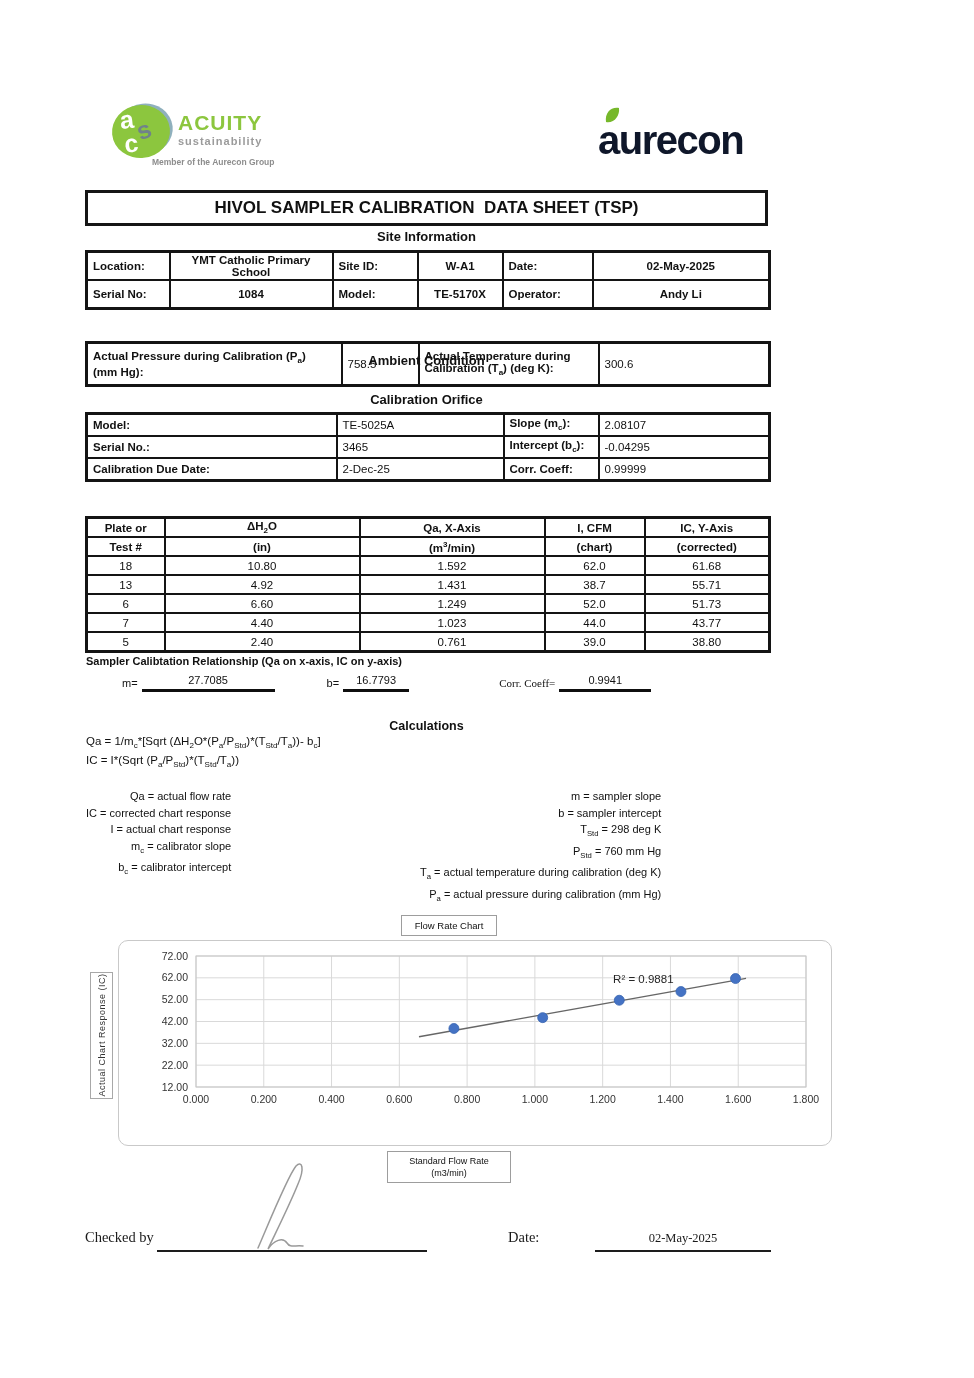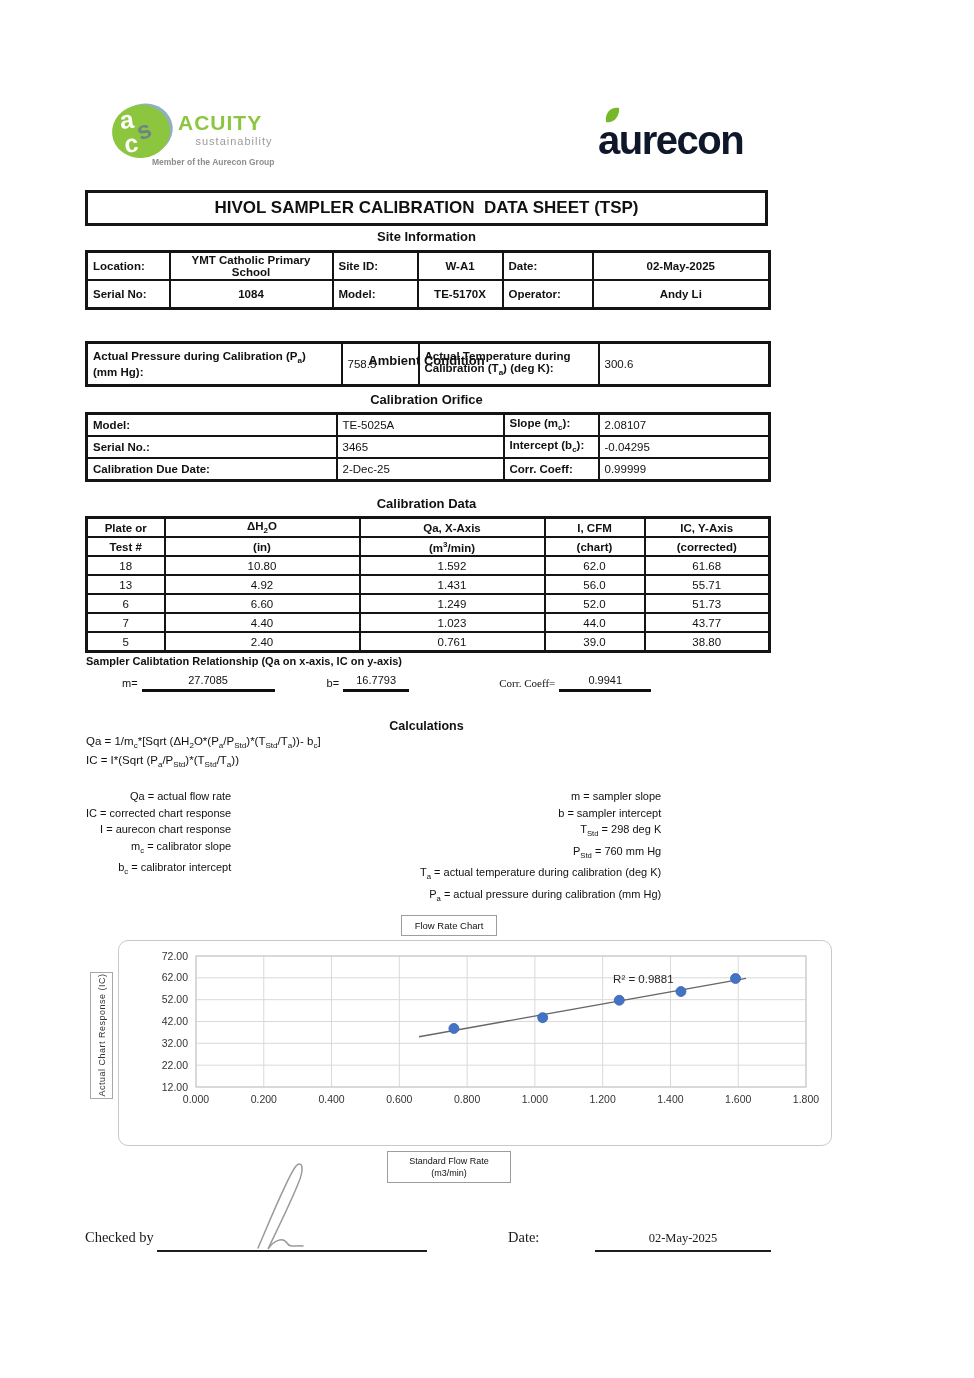--- a/index.html
+++ b/index.html
@@ -10,21 +10,21 @@
   .acuity-logo{position:absolute;left:110px;top:103px;width:190px;height:70px;}
   .acuity-ellipse{position:absolute;left:2px;top:2px;width:58px;height:53px;background:#8CC63E;
     border-radius:50%;transform:rotate(-6deg);box-shadow:4px -2px 0 -1px #8FB0BD;}
   .al{position:absolute;font-weight:bold;font-size:25px;line-height:1;}
   .al.a{left:9px;top:1px;color:#fff;}
   .al.s{left:25px;top:13px;color:#70828a;transform:rotate(-14deg);}
   .al.c{left:11px;top:25px;color:#fff;}
   .acuity-name{position:absolute;left:68px;top:8px;width:120px;font-size:21px;font-weight:bold;
     color:#8CC63E;letter-spacing:1px;}
   .acuity-sub{position:absolute;left:68px;top:32px;width:112px;font-size:11px;color:#9b9b9b;
-    text-align:center;letter-spacing:1px;}
+    text-align:left;letter-spacing:1px;font-weight:bold;}
   .acuity-tagline{position:absolute;left:42px;top:54px;width:200px;font-size:8.5px;font-weight:bold;
     color:#8d8d8d;}
   .aurecon-logo{position:absolute;left:598px;top:112px;height:56px;font-size:40px;font-weight:bold;
     color:#0f172a;letter-spacing:-1.5px;line-height:56px;}
   .aurecon-leaf{position:absolute;left:5px;top:-6px;}
 
   
   .title-box{position:absolute;left:85px;top:190px;width:677px;height:30px;border:3px solid #161616;
     text-align:center;line-height:30px;font-size:17px;font-weight:bold;white-space:pre;}
   .section-heading{position:absolute;left:85px;width:683px;text-align:center;
@@ -175,21 +175,20 @@
     </tr>
     <tr>
       <td class="lbl">Calibration Due Date:</td>
       <td class="val">2-Dec-25</td>
       <td class="lbl">Corr. Coeff:</td>
       <td class="val">0.99999</td>
     </tr>
   </tbody>
     </table>
 
-  <div class="section-heading" style="top:496px;">Calibration Data</div>
   <table class="tbl calib" style="left:85px;top:516px;width:683px;">
     <colgroup>
         <col style="width:78px">
         <col style="width:195px">
         <col style="width:185px">
         <col style="width:100px">
         <col style="width:125px">
       </colgroup>
     <tbody id="calib-body">
         <tr>
@@ -210,21 +209,21 @@
           <td class="">18</td>
           <td class="">10.80</td>
           <td class="">1.592</td>
           <td class="">62.0</td>
           <td class="">61.68</td>
         </tr>
         <tr>
           <td class="">13</td>
           <td class="">4.92</td>
           <td class="">1.431</td>
-          <td class="">56.0</td>
+          <td class="">38.7</td>
           <td class="">55.71</td>
         </tr>
         <tr>
           <td class="">6</td>
           <td class="">6.60</td>
           <td class="">1.249</td>
           <td class="">52.0</td>
           <td class="">51.73</td>
         </tr>
         <tr>
@@ -254,21 +253,21 @@
     <span class="rel-u" style="width:92px;margin-left:4px;">0.9941</span>
   </div>
 
   <div class="calc-heading">Calculations</div>
   <div class="formula" style="top:735px;">Qa = 1/m<sub>c</sub>*[Sqrt (ΔH<sub>2</sub>O*(P<sub>a</sub>/P<sub>Std</sub>)*(T<sub>Std</sub>/T<sub>a</sub>))- b<sub>c</sub>]</div>
   <div class="formula" style="top:754px;">IC = I*(Sqrt (P<sub>a</sub>/P<sub>Std</sub>)*(T<sub>Std</sub>/T<sub>a</sub>))</div>
 
   <div class="defs" style="left:86px;top:788px;">
     <div>Qa = actual flow rate</div>
     <div>IC = corrected chart response</div>
-    <div>I = aurecon chart response</div>
+    <div>I = actual chart response</div>
     <div>m<sub>c</sub>  = calibrator slope</div>
     <div>b<sub>c</sub>  = calibrator intercept</div>
   </div>
   <div class="defs" style="left:420px;top:788px;">
     <div>m = sampler slope</div>
     <div>b  = sampler intercept</div>
     <div>T<sub>Std</sub> = 298 deg K</div>
     <div>P<sub>Std</sub> = 760 mm Hg</div>
     <div>T<sub>a</sub> = actual temperature during calibration (deg K)</div>
     <div>P<sub>a</sub> = actual pressure during calibration (mm Hg)</div>

